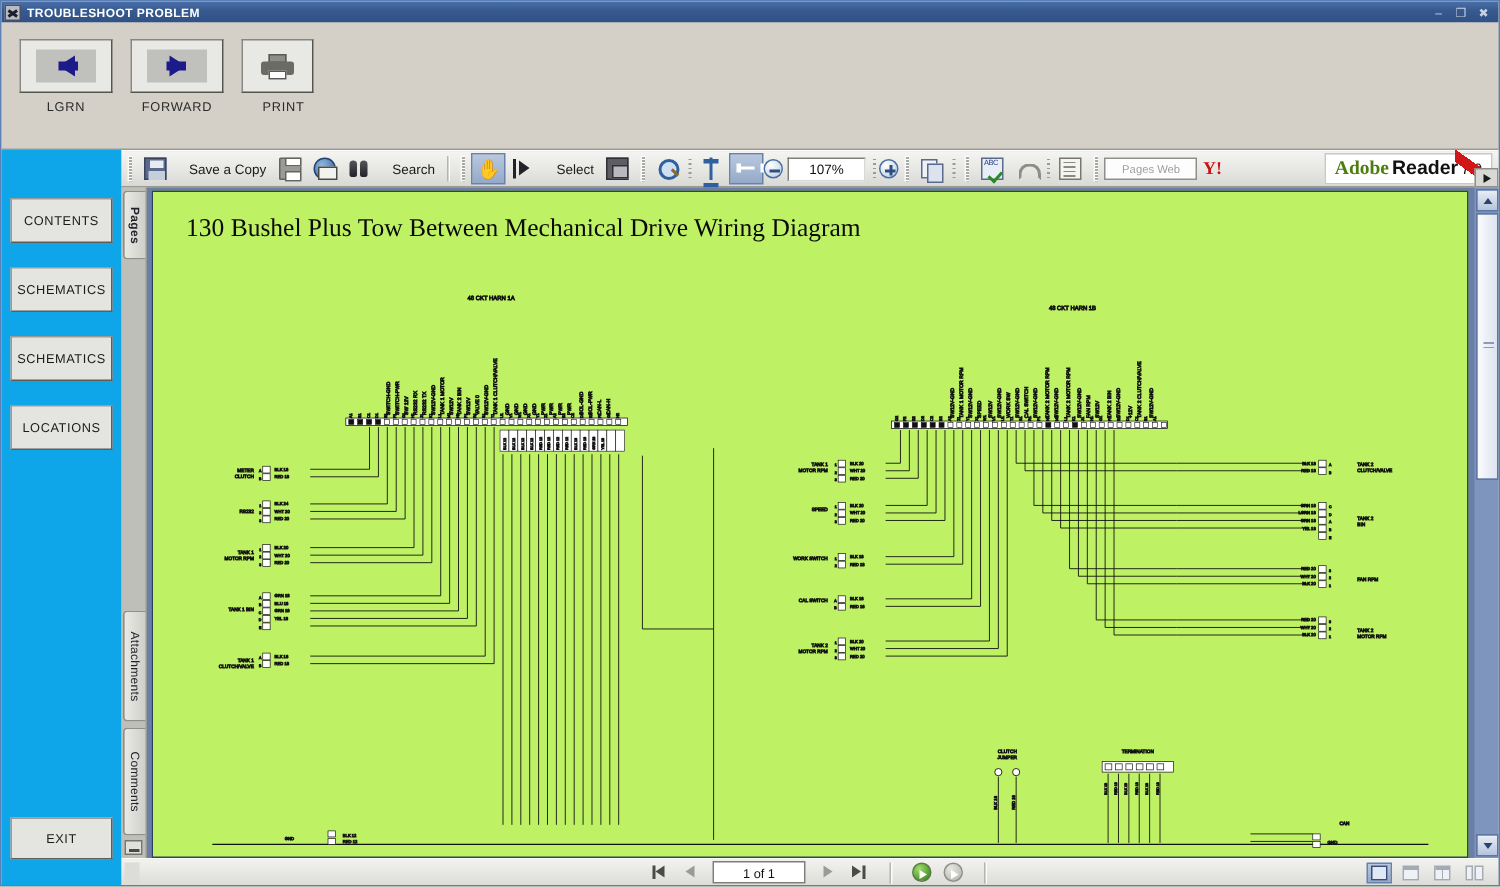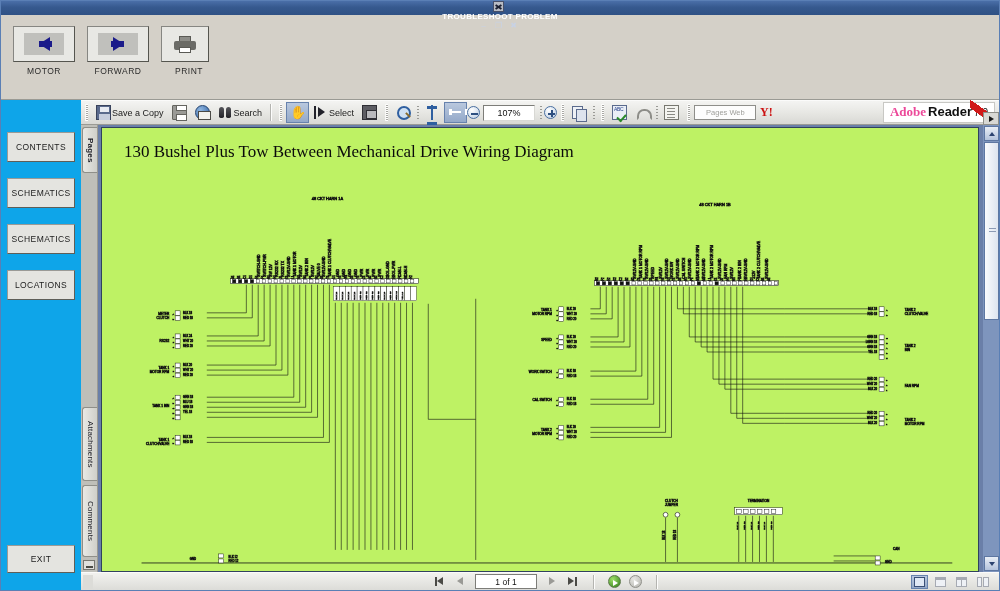--- a/index.html
+++ b/index.html
@@ -18,21 +18,20 @@
     overflow: hidden;
   }
 
   
   .titlebar {
     height: 14px;
     background: linear-gradient(to bottom, #4a6fa8 0%, #36598e 45%, #2f5185 100%);
     display: flex; align-items: center;
     padding: 0 2px;
     color: #fff;
-    flex-direction: column;
   }
   .tb-icon {
     width: 11px; height: 11px;
     background: #b8bcc4;
     border: 1px solid #46506a;
     margin-right: 4px;
     position: relative;
     flex: 0 0 auto;
   }
   .tb-icon::before, .tb-icon::after {
@@ -100,21 +99,21 @@
   }
   .grip {
     width: 3px; height: 17px; margin: 0 4px;
     background: repeating-linear-gradient(to bottom,#fff 0 1px,#a8a8a4 1px 2px);
     border-left: 1px solid #f8f8f6;
     flex: 0 0 auto;
   }
   .tsep { width:1px; height:17px; background:#b4b4b0; margin:0 4px; box-shadow:1px 0 0 #fdfdfc; flex:0 0 auto;}
   .tbtn {
     height: 21px; padding: 0 3px;
-    display: flex; align-items: center; gap: 1px;
+    display: flex; align-items: center; gap: 15px;
     border: 1px solid transparent;
     white-space: nowrap;
     flex: 0 0 auto;
   }
   .tbtn.active { border:1px solid #6782ad; background:linear-gradient(to bottom,#b9c8de,#94a9c9); }
   .tbtn .lbl { font-size: 9px; }
   .ico { width:15px; height:15px; position:relative; display:inline-block; flex:0 0 auto;}
 
   
   .ic-save { background:#5a6a8c; border:1px solid #39435c; }
@@ -165,21 +164,21 @@
   .searchweb{
     width:62px;height:15px;background:#fdfdfd;border:1px solid #8e8e8a;
     font-size:7.5px;color:#a0a09c;line-height:14px;padding-left:11px;flex:0 0 auto;
   }
   .yahoo{font-size:12px;font-weight:bold;color:#cc1111;font-family:"Liberation Serif",serif;padding:0 4px;flex:0 0 auto;}
   .brandwrap{margin-left:auto;display:flex;align-items:center;padding-right:6px;flex:0 0 auto;}
   .brand{
     background:#fff;border:1px solid #c8c8c4;padding:1px 6px 2px 6px;
     display:flex;align-items:baseline;gap:2px;position:relative;
   }
-  .brand .a1{font-family:"Liberation Serif",serif;font-size:13px;color:#ec4899;font-weight:bold;}
+  .brand .a1{font-family:"Liberation Serif",serif;font-size:13px;color:#4d7c0f;font-weight:bold;}
   .brand .a2{font-family:"Liberation Sans",sans-serif;font-size:13px;color:#111;font-weight:bold;}
   .brand .a3{font-family:"Liberation Sans",sans-serif;font-size:10px;color:#111;}
   .brand .swoosh{
     position:absolute;right:-2px;top:-3px;width:26px;height:24px;
     background:linear-gradient(215deg,transparent 42%,#d01818 42%,#d01818 62%,transparent 62%);
   }
 
   
   .leftbar {
     position:absolute; left:0; top:99px; width:80px; bottom:0;
@@ -332,21 +331,21 @@
     </div>
   </div>
 
   <div class="navbar">
     <div class="navitem">
       <div class="navbtn">
         <div class="arrowbox">
             <span class="arrow-l"></span>
           </div>
       </div>
-      <div class="navlabel">MOTOR</div>
+      <div class="navlabel">LGRN</div>
     </div>
     <div class="navitem">
       <div class="navbtn">
         <div class="arrowbox">
             <span class="arrow-r"></span>
           </div>
       </div>
       <div class="navlabel">FORWARD</div>
     </div>
     <div class="navitem" style="width:56px;">

